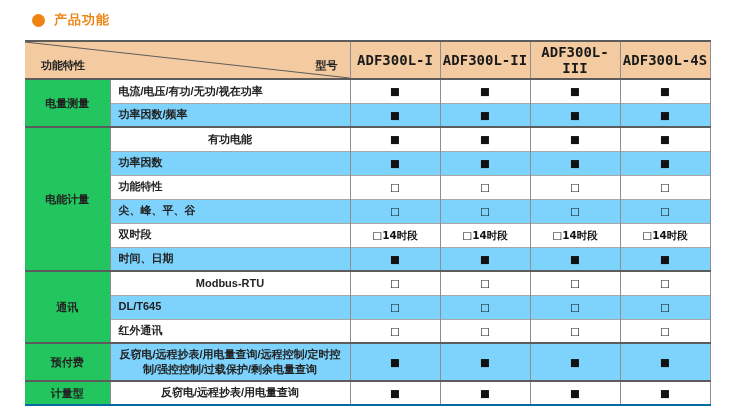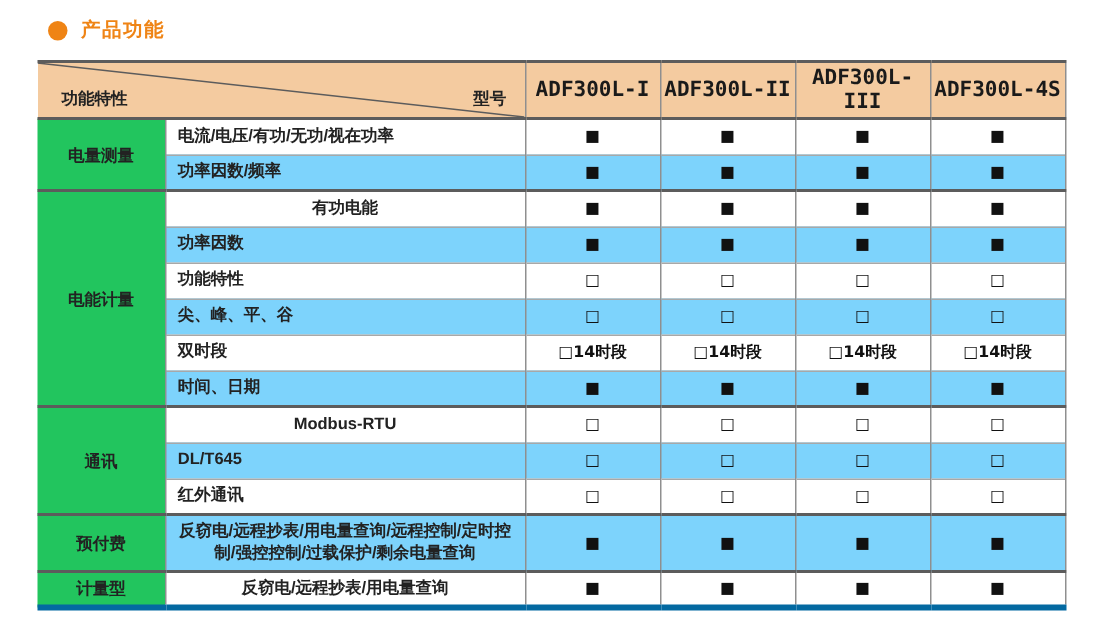--- a/index.html
+++ b/index.html
@@ -43,21 +43,21 @@
     position:absolute;bottom:5px;left:16px;font-size:11px;font-weight:bold;color:#222;
   }
   th.model{
     font-family:"DejaVu Sans Mono","Liberation Mono",monospace;
     font-size:14px;font-weight:bold;text-align:center;color:#1a1a1a;
   }
   
   tr.r{height:24px;}
   tr.r td{border-top:1px solid #a8a8a8;}
   tr.group-start td{border-top:2px solid #5c5c5c;text-align:center;}
-  tr.last td{border-bottom:4px solid #0369a1;}
+  tr.last td{border-bottom:2px solid #0369a1;}
   tr.tall{height:38px;}
   td.cat{
     text-align:center;font-weight:bold;font-size:11px;background:#22c55e;color:#222;
   }
   td.feat{
     text-align:left;padding:0 8px;font-weight:bold;font-size:11px;color:#222;
     word-break:break-all;line-height:1.4;
   }
   td.mark{
     text-align:center;font-size:10.5px;font-weight:bold;color:#111;

